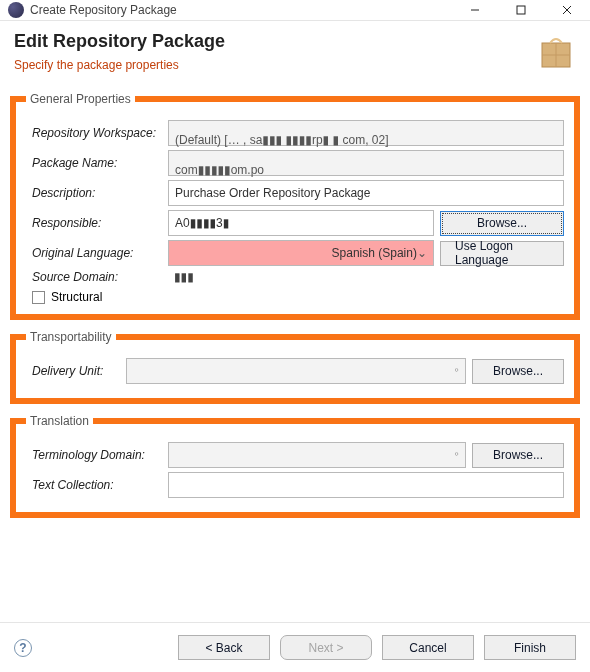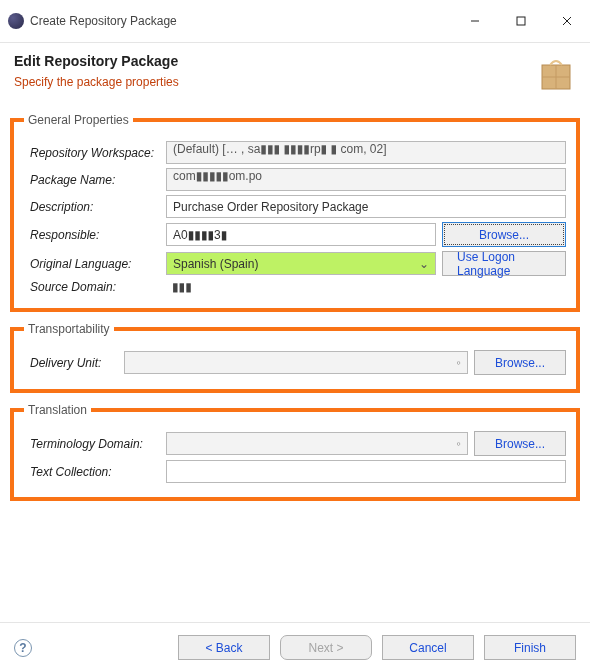--- a/index.html
+++ b/index.html
@@ -1,42 +1,42 @@
 <!DOCTYPE html>
 <html><head>
 <meta charset="utf-8">
 <style>
   * { box-sizing: border-box; font-family: "Segoe UI", Tahoma, sans-serif; font-size: 12px; }
   html, body { margin: 0; padding: 0; width: 590px; height: 672px; background: #fff; }
-  .titlebar { height: 43px; display: flex; align-items: center; border-bottom: 1px solid #e5e5e5; }
+  .titlebar { height: 21px; display: flex; align-items: center; border-bottom: 1px solid #e5e5e5; }
   .titlebar .app-icon { width: 16px; height: 16px; margin: 0 6px 0 8px; border-radius: 50%;
     background: radial-gradient(circle at 30% 30%, #5a5a8a, #2a2a4a); }
   .titlebar .title { flex: 1; color: #444; }
   .winbtn { width: 46px; height: 30px; display: flex; align-items: center; justify-content: center; color: #222; }
   .winbtn svg { width: 10px; height: 10px; }
   .header { display: flex; padding: 10px 14px 12px 14px; }
   .header-text { flex: 1; }
-  .header h1 { margin: 0 0 6px 0; font-size: 14px; font-weight: 700; color: #222; }
+  .header h1 { margin: 0 0 6px 0; font-size: 18px; font-weight: 700; color: #222; }
   .header .sub { color: #c2410c; }
   .pkg-icon { width: 40px; height: 40px; }
   .body { padding: 0 10px; }
-  fieldset { border: 4px solid #f97316; margin: 8px 0 10px 0; padding: 10px 10px 10px 10px; }
+  fieldset { border: 6px solid #f97316; margin: 8px 0 10px 0; padding: 10px 10px 10px 10px; }
   legend { color: #555; padding: 0 4px; }
   .row { display: flex; align-items: center; margin: 4px 0; }
   .lbl { width: 142px; color: #222; padding-left: 6px; font-style: italic; }
   .fld { flex: 1; display: flex; gap: 6px; align-items: center; }
   input[type=text], .combo, .ro {
-    height: 23px; border: 1px solid #b9b9b9; background: #fff; padding: 0 6px; color: #333; width: 100%;
+    height: 23px; border: 1px solid #b9b9b9; background: #fff; padding: 12px 6px; color: #333; width: 100%;
   }
   .ro { background: #f3f3f3; color: #555; }
-  .combo { background: #bef264; display: flex; align-items: center; justify-content: space-between; }
+  .combo { background: #fca5a5; display: flex; align-items: center; justify-content: flex-end; }
   .combo .chev { color: #555; }
   .clearable { position: relative; }
   .clearable .clr { position: absolute; right: 6px; top: 3px; color: #888; font-size: 13px; }
-  .btn { height: 25px; border: 1px solid #b0b0b0; background: #efefef; padding: 0 14px; color: #1d4ed8;
+  .btn { height: 25px; border: 1px solid #b0b0b0; background: #efefef; padding: 0 14px; color: #0f172a;
     display: inline-flex; align-items: center; justify-content: center; min-width: 92px; }
   .btn.focus { border: 1px solid #2d7fd3; outline: 1px dotted #444; outline-offset: -3px; }
   .btn.wide { min-width: 124px; }
   .chk { display: flex; align-items: center; gap: 6px; padding-left: 6px; margin-top: 6px; }
   .chk .box { width: 13px; height: 13px; border: 1px solid #888; background: #fff; }
   .plain { padding-left: 6px; color: #444; }
   .footer { position: absolute; bottom: 0; left: 0; right: 0; height: 50px;
     border-top: 1px solid #e5e5e5; display: flex; align-items: center; padding: 0 14px; gap: 10px; background:#fff;}
   .footer .spacer { flex: 1; }
   .help { width: 18px; height: 18px; border: 1.5px solid #7a95b0; border-radius: 50%;
@@ -125,20 +125,24 @@
       </div>
     </div>
 
     <div class="row">
       <div class="lbl">Source Domain:</div>
       <div class="fld">
           <div class="plain">▮▮▮</div>
         </div>
     </div>
 
+    <div class="chk">
+      <div class="box"></div>
+      <span>Structural</span>
+    </div>
   </fieldset>
 
   <fieldset>
     <legend>Transportability</legend>
     <div class="row">
       <div class="lbl" style="width:100px">Delivery Unit:</div>
       <div class="fld">
         <div class="ro clearable">
           <span></span>
           <span class="clr">◦</span>

